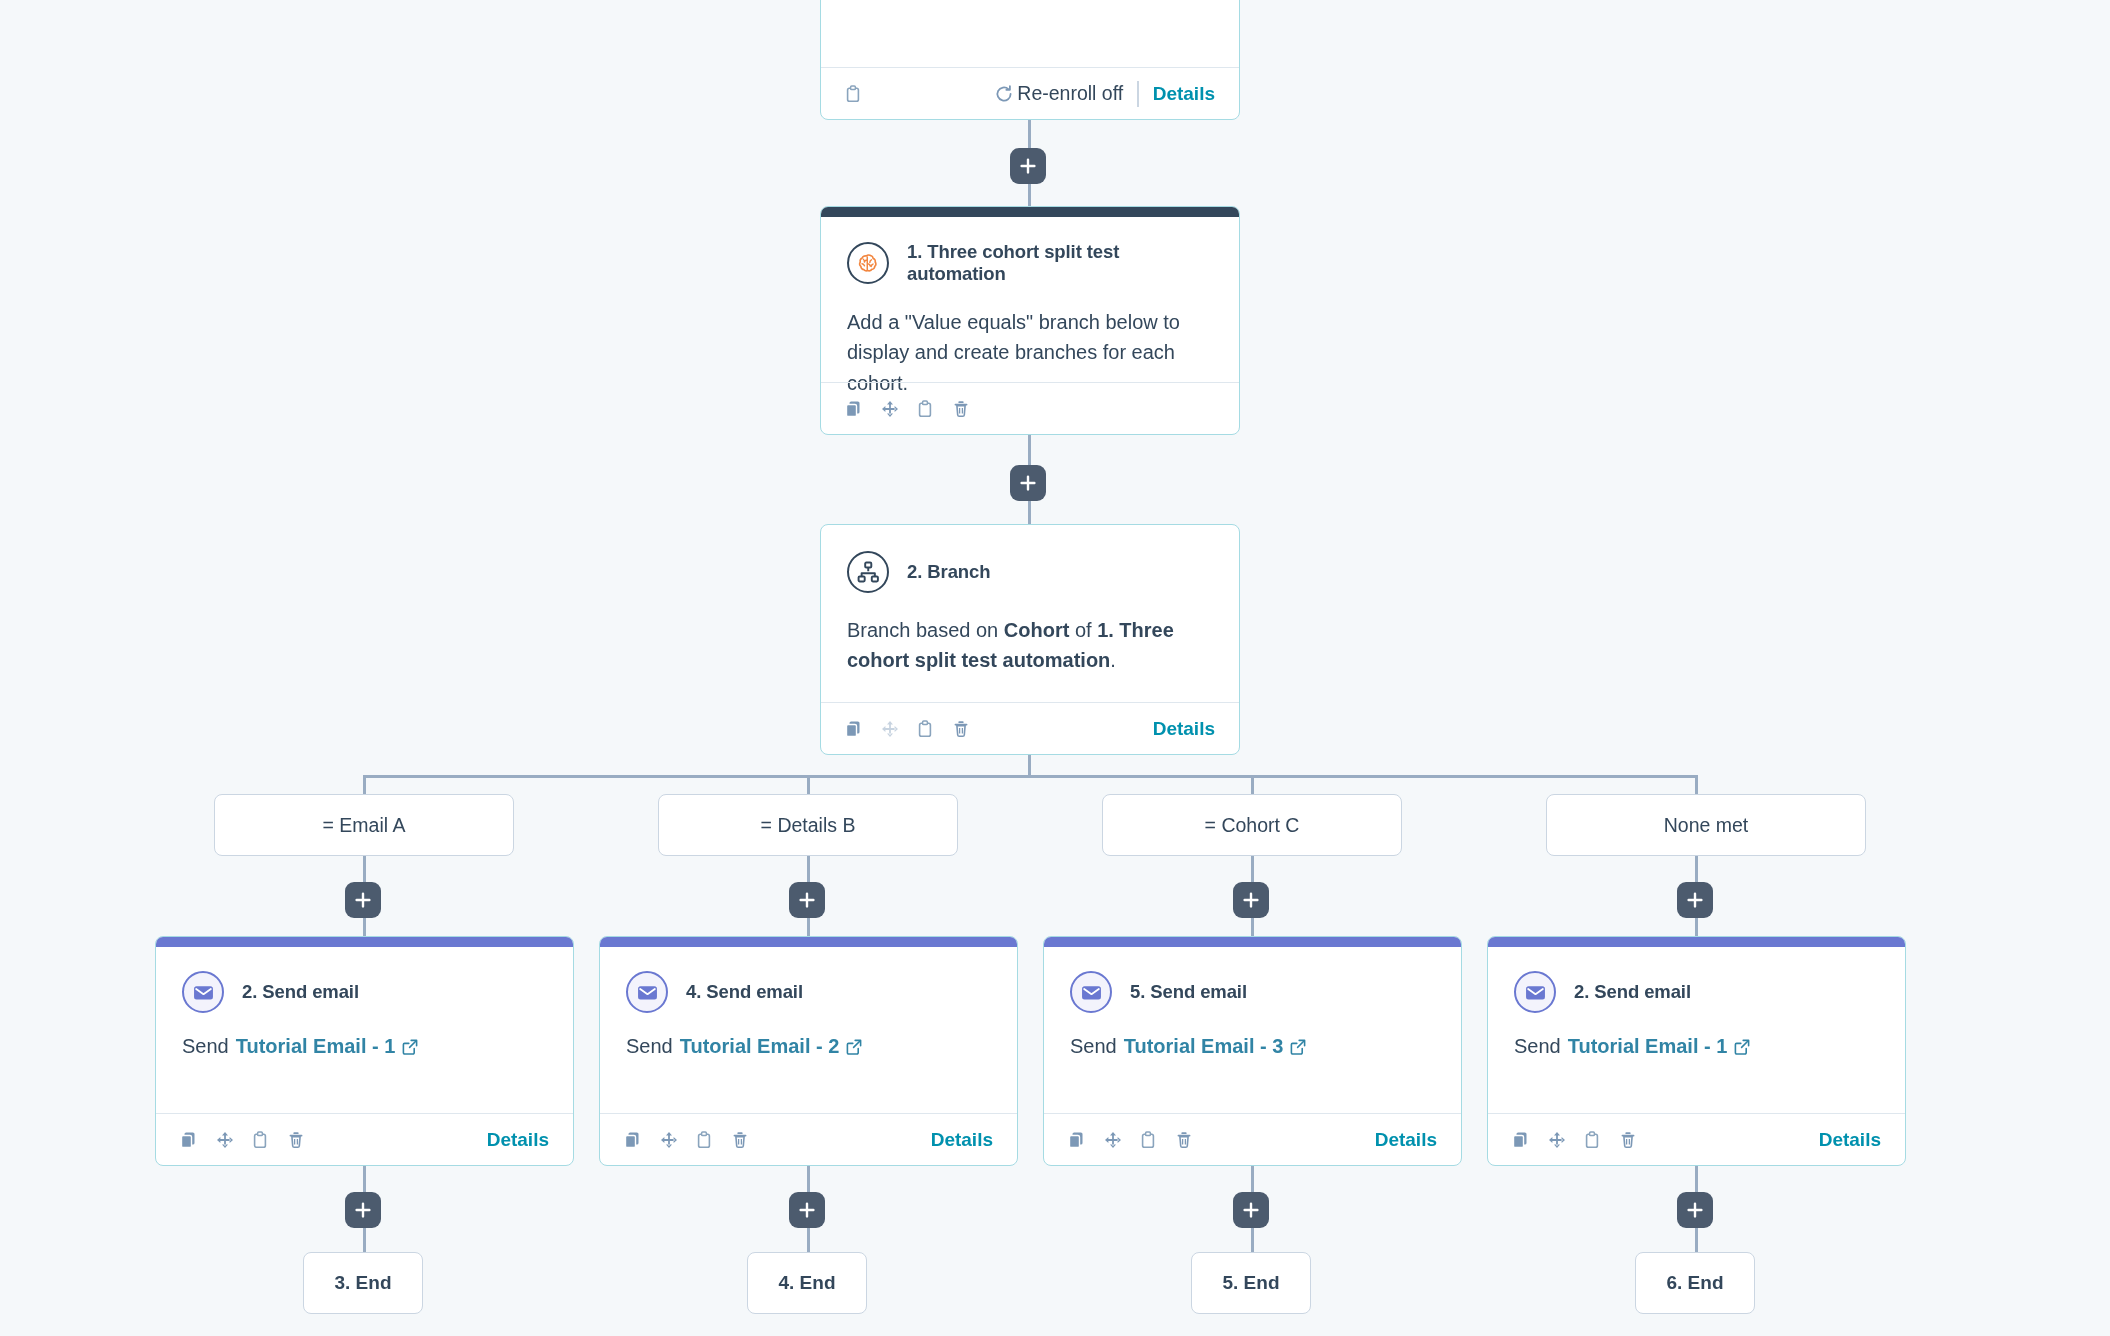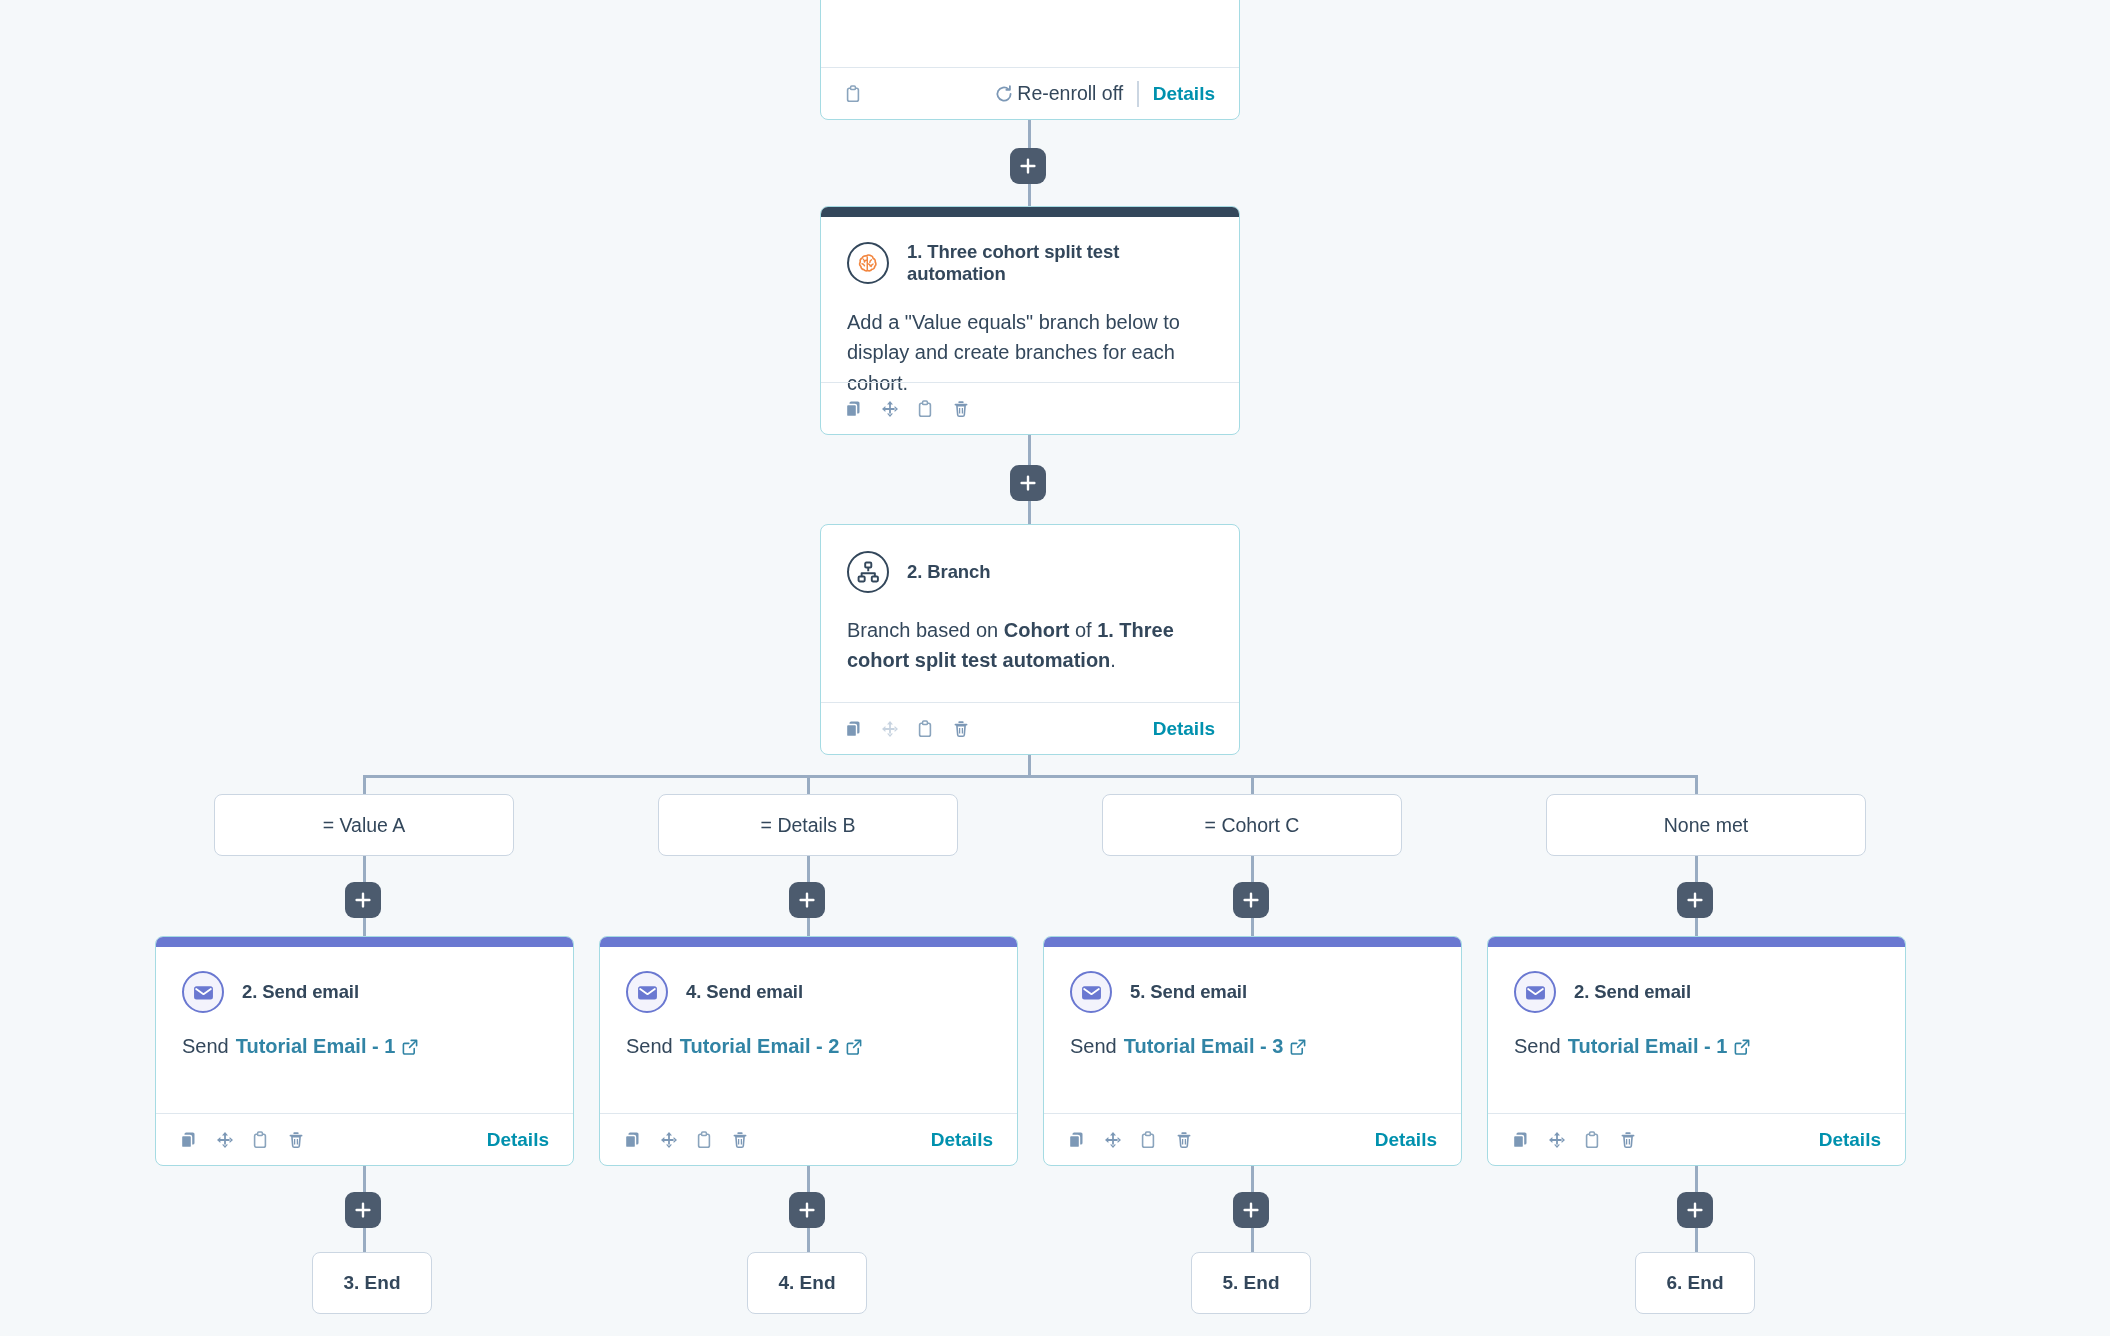--- a/index.html
+++ b/index.html
@@ -349,21 +349,21 @@
 
   <div class="vline" style="left:1028px; top:755px; height:23px;"></div>
   <div class="hline" style="left:363px; top:775px; width:1334px;"></div>
 
   <div class="vline" style="left:363px; top:775px; height:20px;"></div>
   <div class="vline" style="left:807px; top:775px; height:20px;"></div>
   <div class="vline" style="left:1251px; top:775px; height:20px;"></div>
   <div class="vline" style="left:1695px; top:775px; height:20px;"></div>
 
   <div class="pill branch-label" style="left:214px; top:794px; width:300px; height:62px;">
-    <span>= Value A</span>
+    <span>= Email A</span>
   </div>
   <div class="vline" style="left:363px; top:856px; height:80px;"></div>
   <div class="plus-btn" style="left:345px; top:882px;">
     <svg width="20" height="20" viewBox="0 0 20 20">
         <use href="#ico-plus"></use>
       </svg>
   </div>
   <div class="card" style="left:155px; top:936px; width:419px; height:230px;">
     <div class="card-topbar" style="background:#6a78d1;"></div>
     <div class="card-body">
@@ -412,21 +412,21 @@
         <span class="details-link">Details</span>
       </div>
     </div>
   </div>
   <div class="vline" style="left:363px; top:1166px; height:90px;"></div>
   <div class="plus-btn" style="left:345px; top:1192px;">
     <svg width="20" height="20" viewBox="0 0 20 20">
         <use href="#ico-plus"></use>
       </svg>
   </div>
-  <div class="pill end-node" style="left:303px; top:1252px; width:120px; height:62px;margin-left:9px;">
+  <div class="pill end-node" style="left:303px; top:1252px; width:120px; height:62px;">
     <span>3. End</span>
   </div>
 
   <div class="pill branch-label" style="left:658px; top:794px; width:300px; height:62px;">
     <span>= Details B</span>
   </div>
   <div class="vline" style="left:807px; top:856px; height:80px;"></div>
   <div class="plus-btn" style="left:789px; top:882px;">
     <svg width="20" height="20" viewBox="0 0 20 20">
         <use href="#ico-plus"></use>

